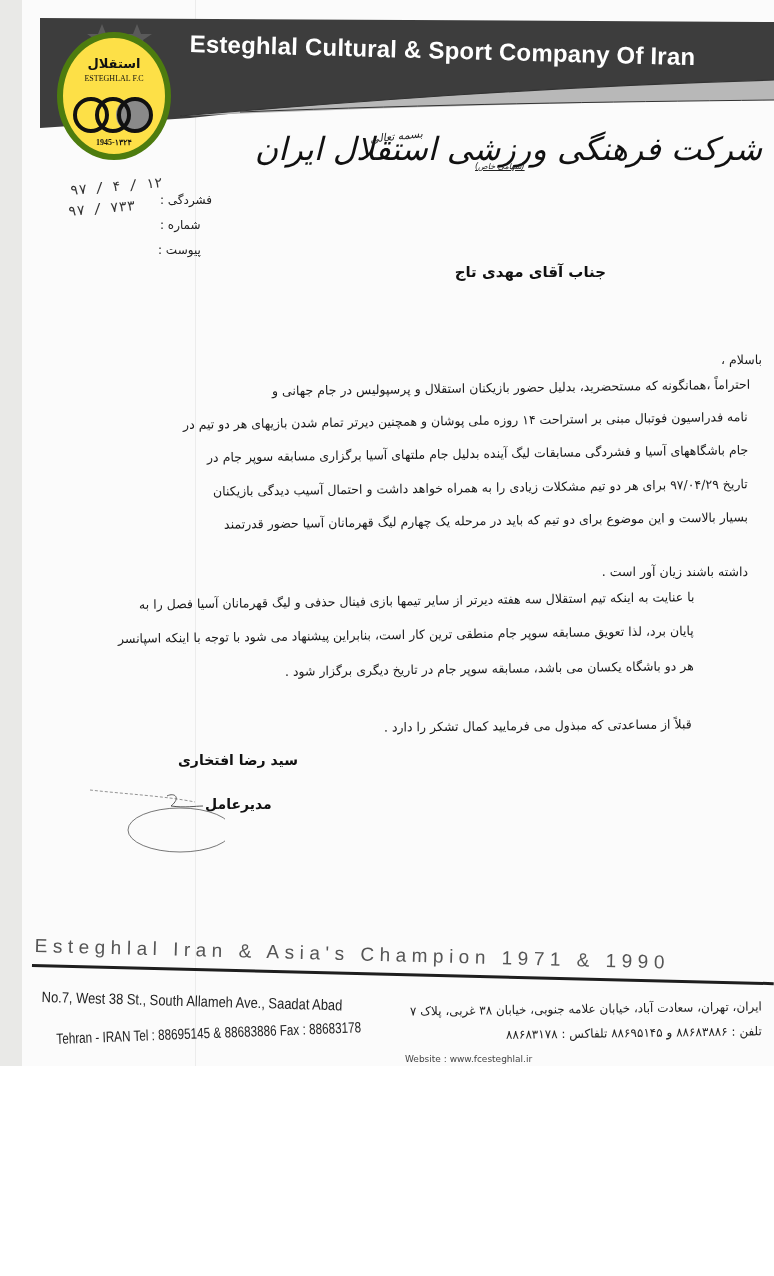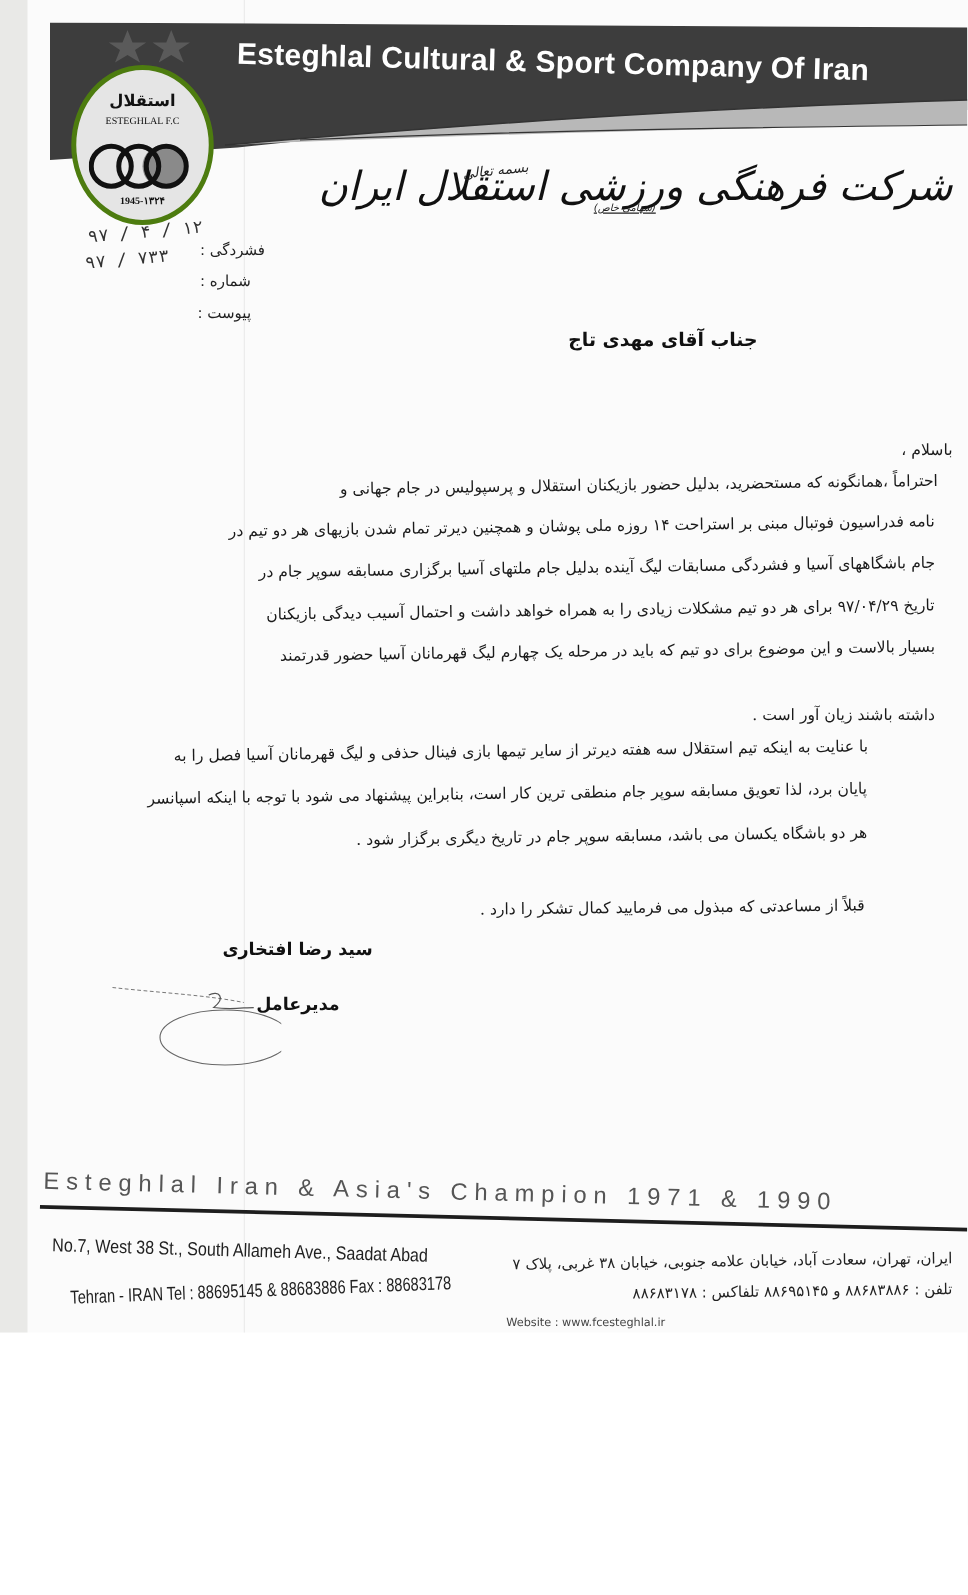--- a/index.html
+++ b/index.html
@@ -3,21 +3,21 @@
 <meta charset="utf-8">
 <style>
   html,body{margin:0;padding:0;}
   body{width:774px;height:1276px;background:#ffffff;position:relative;overflow:hidden;font-family:"DejaVu Sans",sans-serif;color:#1a1a1a;}
   .scan{position:absolute;left:0;top:0;width:774px;height:1066px;background:#fbfbfb;}
   .left-strip{position:absolute;left:0;top:0;width:22px;height:1066px;background:#e9e9e7;}
   .fold{position:absolute;left:195px;top:0;width:1px;height:1066px;background:#ececec;}
   .banner{position:absolute;left:40px;top:18px;width:734px;height:110px;}
   .banner svg{position:absolute;left:0;top:0;}
   .banner-title{position:absolute;left:150px;top:12px;font-family:"Liberation Sans",sans-serif;font-weight:bold;font-size:24px;color:#ffffff;letter-spacing:0.2px;transform:rotate(1.5deg);transform-origin:left top;white-space:nowrap;}
-  .logo{position:absolute;left:57px;top:52px;width:114px;height:128px;border-radius:50%/50%;background:#e5e5e5;border:4px solid #4d7c0f;box-sizing:border-box;}
+  .logo{position:absolute;left:57px;top:32px;width:114px;height:128px;border-radius:50%/50%;background:#fde047;border:6px solid #4d7c0f;box-sizing:border-box;}
   .logo-fa{position:absolute;left:0;right:0;top:18px;text-align:center;font-size:13px;font-weight:bold;color:#111;}
   .logo-en{position:absolute;left:0;right:0;top:36px;text-align:center;font-family:"Liberation Serif",serif;font-size:8px;color:#111;}
   .logo-rings{position:absolute;left:10px;top:56px;}
   .logo-year{position:absolute;left:0;right:0;top:100px;text-align:center;font-family:"Liberation Serif",serif;font-size:8px;font-weight:bold;color:#111;}
   .fa{direction:rtl;unicode-bidi:plaintext;}
   .company-fa{position:absolute;right:12px;top:130px;font-family:"DejaVu Serif",serif;font-style:italic;font-size:32px;color:#111;white-space:nowrap;}
   .confidential{position:absolute;left:475px;top:162px;font-size:8px;font-style:italic;color:#222;text-decoration:underline;}
   .bismillah{position:absolute;left:370px;top:130px;font-size:11px;font-style:italic;color:#222;transform:rotate(-6deg);}
   .meta{position:absolute;font-size:12px;color:#222;}
   .hand{position:absolute;font-family:"DejaVu Sans Mono",monospace;font-size:14px;color:#333;letter-spacing:2px;}

